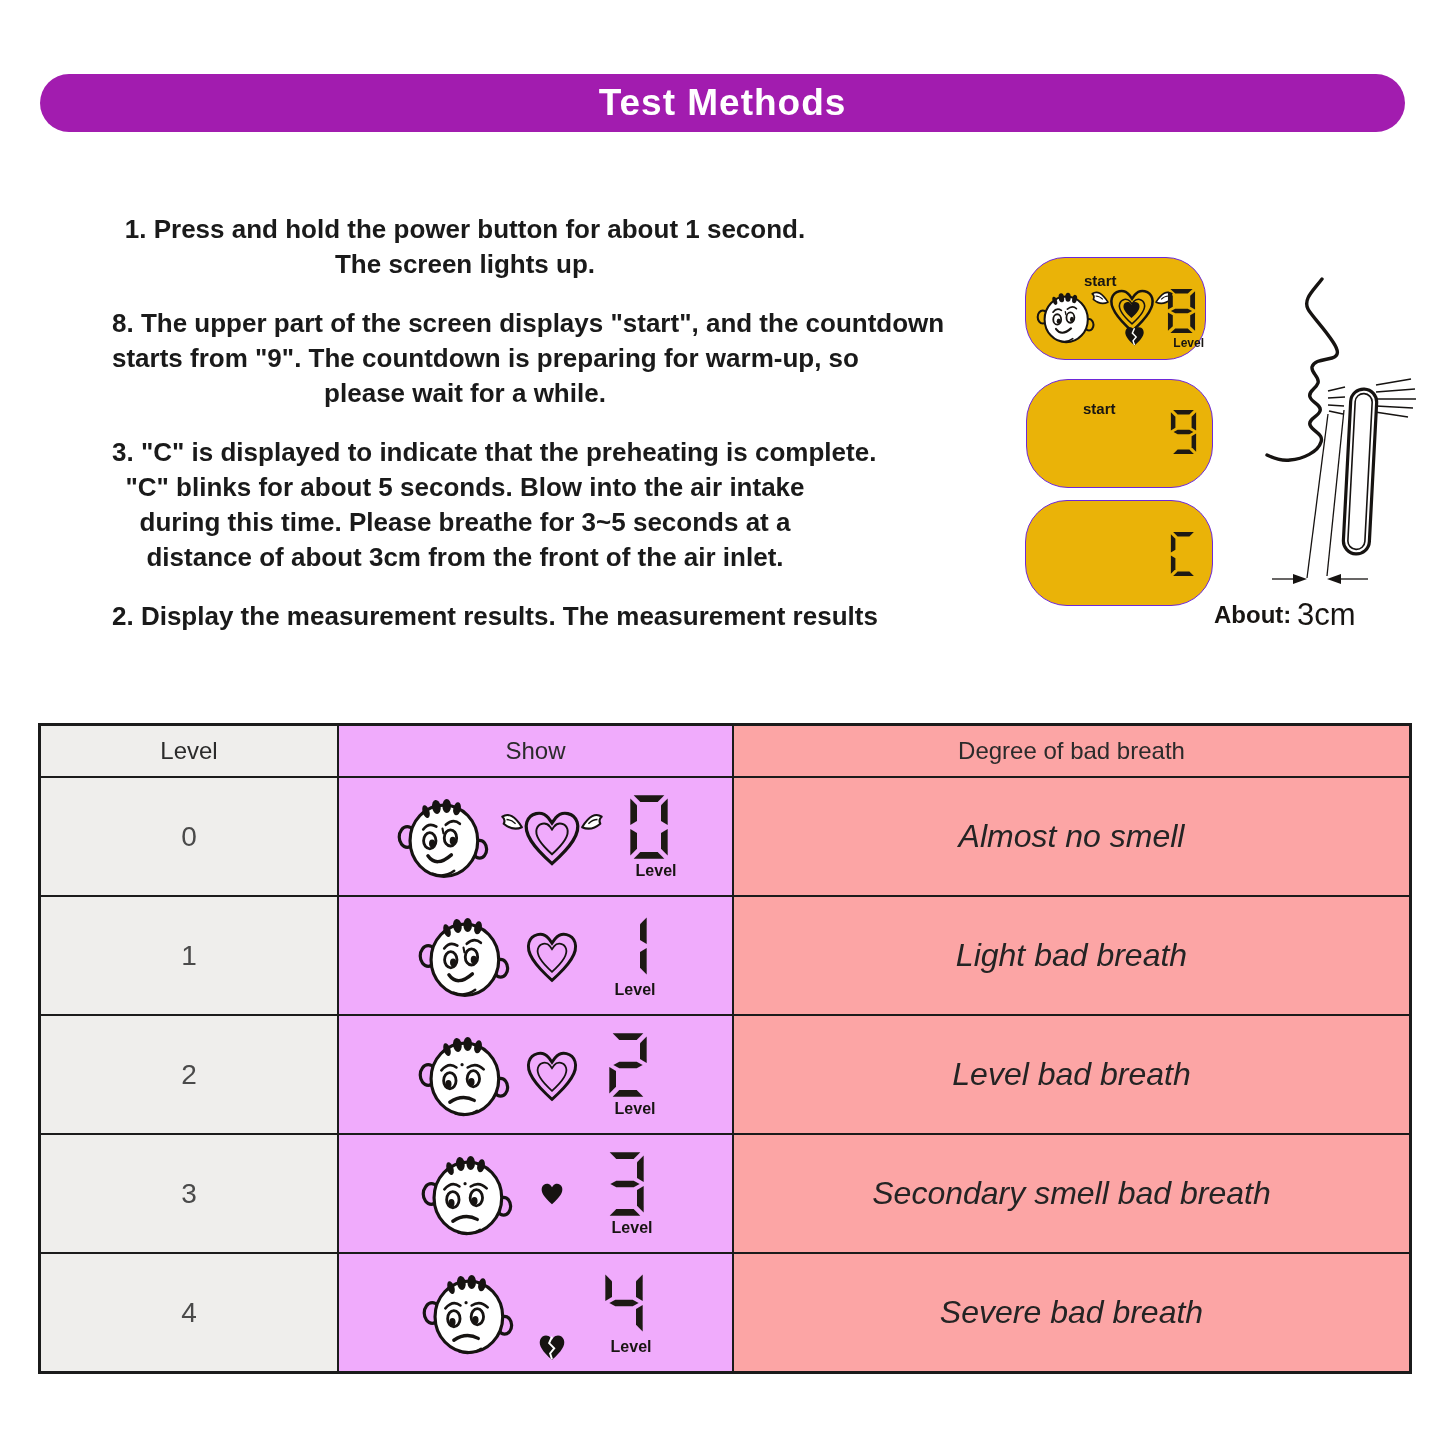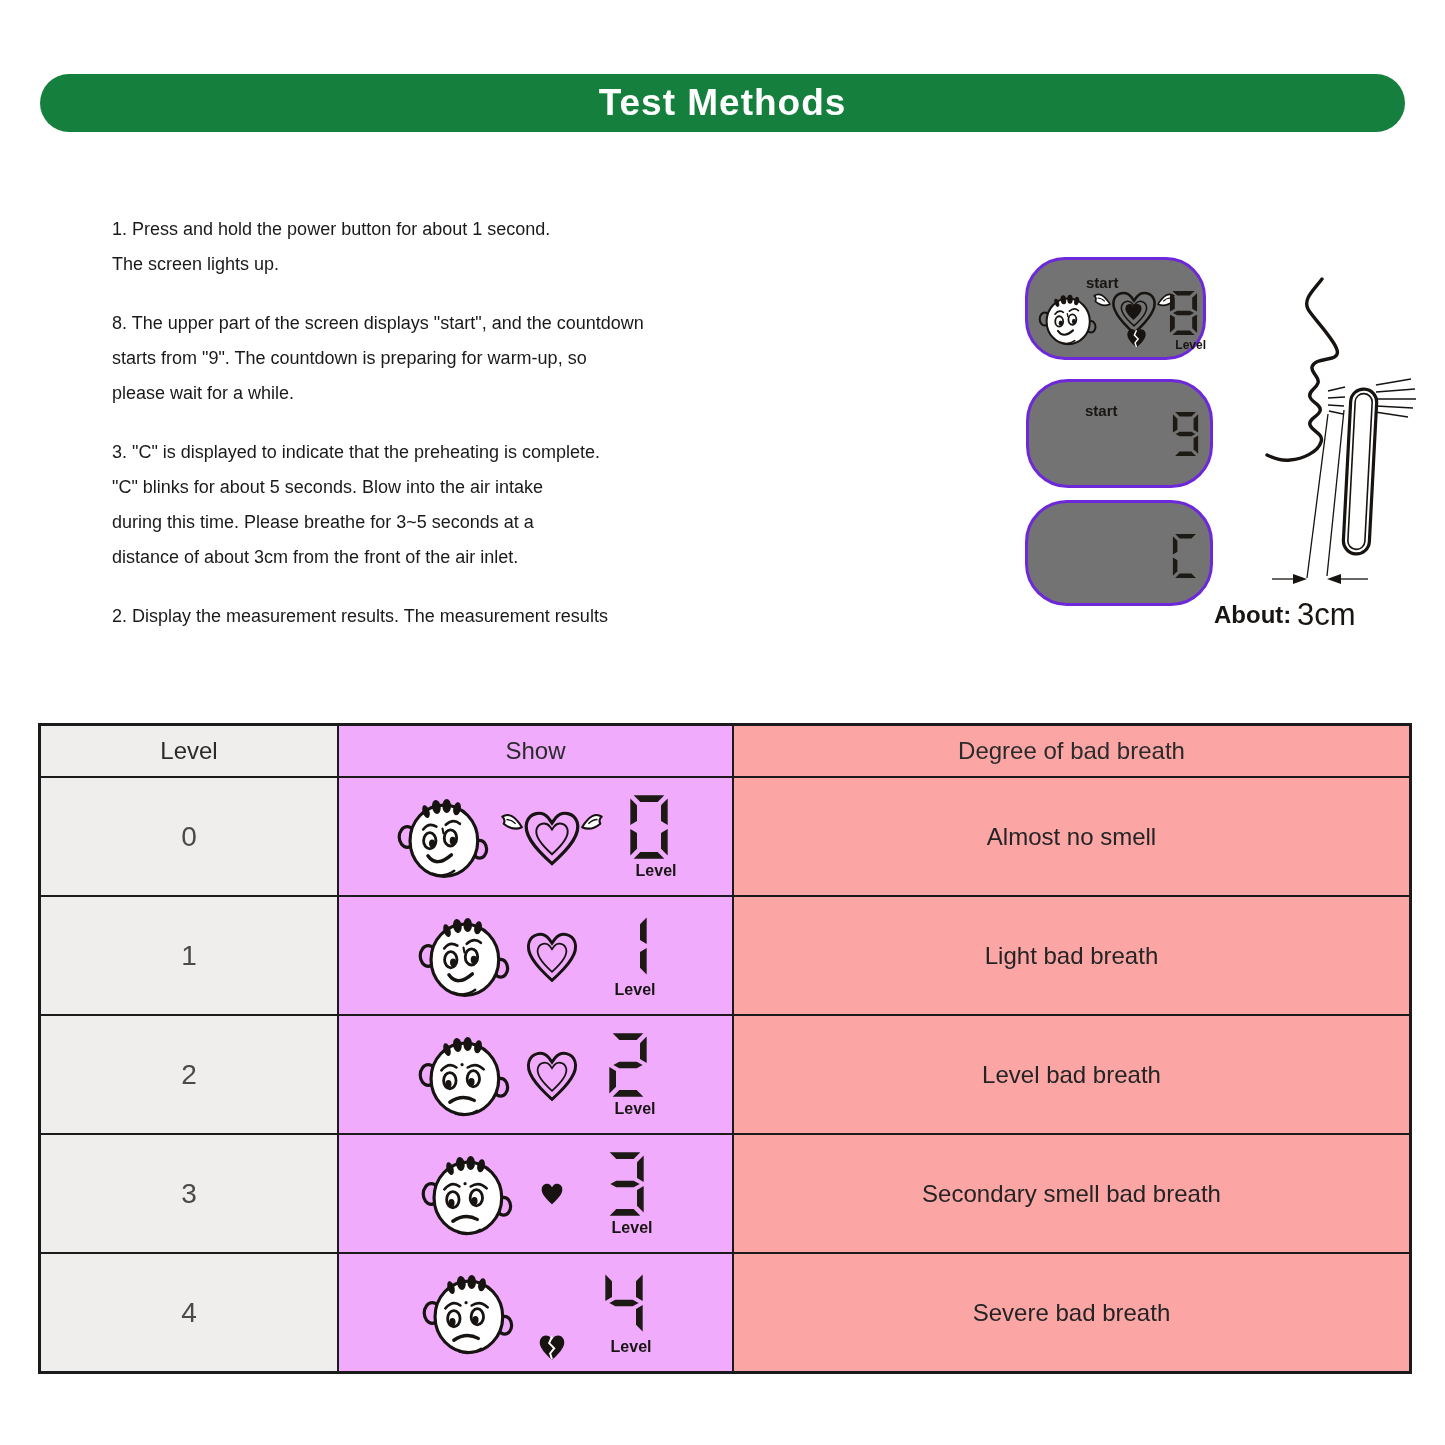--- a/index.html
+++ b/index.html
@@ -6,25 +6,25 @@
   #page{position:relative;width:1445px;height:1445px;background:#fff;
         font-family:"Liberation Sans", sans-serif;color:#1a1a1a;overflow:hidden;}
 
   
   .banner{position:absolute;left:40px;top:74px;width:1365px;height:58px;
           border-radius:29px;display:flex;align-items:center;justify-content:center;}
   .banner-title{color:#fff;font-size:37px;font-weight:bold;letter-spacing:1px;}
 
   
   .instructions{position:absolute;left:112px;top:212px;width:706px;}
-  .instructions p{margin:0 0 24px 0;font-size:18px;line-height:35px;}
+  .instructions p{margin:0 0 24px 0;text-align:center;font-size:26px;line-height:35px;font-weight:bold;}
   .iline{white-space:nowrap;}
 
   
-  .screen{position:absolute;background:#737373;border:3px solid #6d28d9;box-sizing:border-box;}
+  .screen{position:absolute;background:#eab308;border:1px solid #6d28d9;box-sizing:border-box;}
   .screen-1{left:1025px;top:257px;width:181px;height:103px;border-radius:40px;}
   .screen-2{left:1026px;top:379px;width:187px;height:109px;border-radius:42px;}
   .screen-3{left:1025px;top:500px;width:188px;height:106px;border-radius:42px;}
   .start-label{position:absolute;font-size:15px;font-weight:bold;color:#181512;}
   .screen-1 .start-label{left:58px;top:14px;}
   .screen-2 .start-label{left:56px;top:20px;}
   .scr-icon{position:absolute;}
   .s1-face{left:9px;top:28px;width:60px;height:62px;}
   .s1-heart{left:64px;top:24px;width:84px;height:56px;}
   .s1-core{left:94px;top:41px;width:23px;height:21px;}
@@ -47,21 +47,21 @@
   table.levels{position:absolute;left:38px;top:723px;border-collapse:collapse;table-layout:fixed;
                width:1370px;}
   table.levels th,table.levels td{border:2px solid #1b1b1b;padding:0;}
   table.levels{border:3px solid #1b1b1b;}
   th.col-level,td.lv{width:296px;background:#efeeec;}
   th.col-show,td.showcell{width:393px;background:#f0abfc;}
   th.col-degree,td.deg{width:675px;background:#fca5a5;}
   table.levels thead th{height:50px;font-size:24px;font-weight:normal;color:#2b2b2b;text-align:center;}
   table.levels tbody tr{height:117px;}
   td.lv{text-align:center;font-size:28px;color:#4a4a4a;}
-  td.deg{text-align:center;font-size:24px;color:#242424;}
+  td.deg{text-align:center;font-size:32px;color:#242424;font-style:italic;}
   .showwrap{display:flex;align-items:center;justify-content:center;gap:10px;height:117px;}
   .fic{width:94px;height:94px;flex:none;}
   .hic{flex:none;}
   .hic.heart-winged{width:106px;height:70px;}
   .hic.heart-double{width:64px;height:68px;}
   .hic.heart-solid{width:30px;height:27px;margin:0 14px;}
   .hic.heart-broken{width:36px;height:32px;align-self:flex-end;margin:0 10px 8px 10px;}
   .digcol{display:flex;flex-direction:column;align-items:flex-end;flex:none;width:62px;}
   .digcol .lcd{width:40px;height:66px;margin-right:8px;}
   .digcol .lvl-label-t{font-size:16px;font-weight:bold;color:#181512;margin-top:2px;}
@@ -150,21 +150,21 @@
 
     <symbol id="heart-broken" viewBox="0 0 100 100">
       <path fill="#161311" d="M50,90 C21,64 7,45 13,27 C18,13 36,9 46,21 L50,27 L54,21 C64,9 82,13 87,27 C93,45 79,64 50,90 Z"></path>
       <polyline points="50,18 41,38 57,54 44,70 50,88" fill="none" stroke="#ffffff" stroke-width="6"></polyline>
     </symbol>
   </defs>
 </svg>
 
 <div id="page">
 
-  <div class="banner" id="banner" style="background: #15803d;">
+  <div class="banner" id="banner" style="background: #a21caf;">
     <span class="banner-title">Test Methods</span>
   </div>
 
   <div class="instructions">
     <p>
       <span class="iline">1. Press and hold the power button for about 1 second.</span><br>
       <span class="iline">The screen lights up.</span>
     </p>
     <p>
       <span class="iline">8. The upper part of the screen displays "start", and the countdown</span><br>

